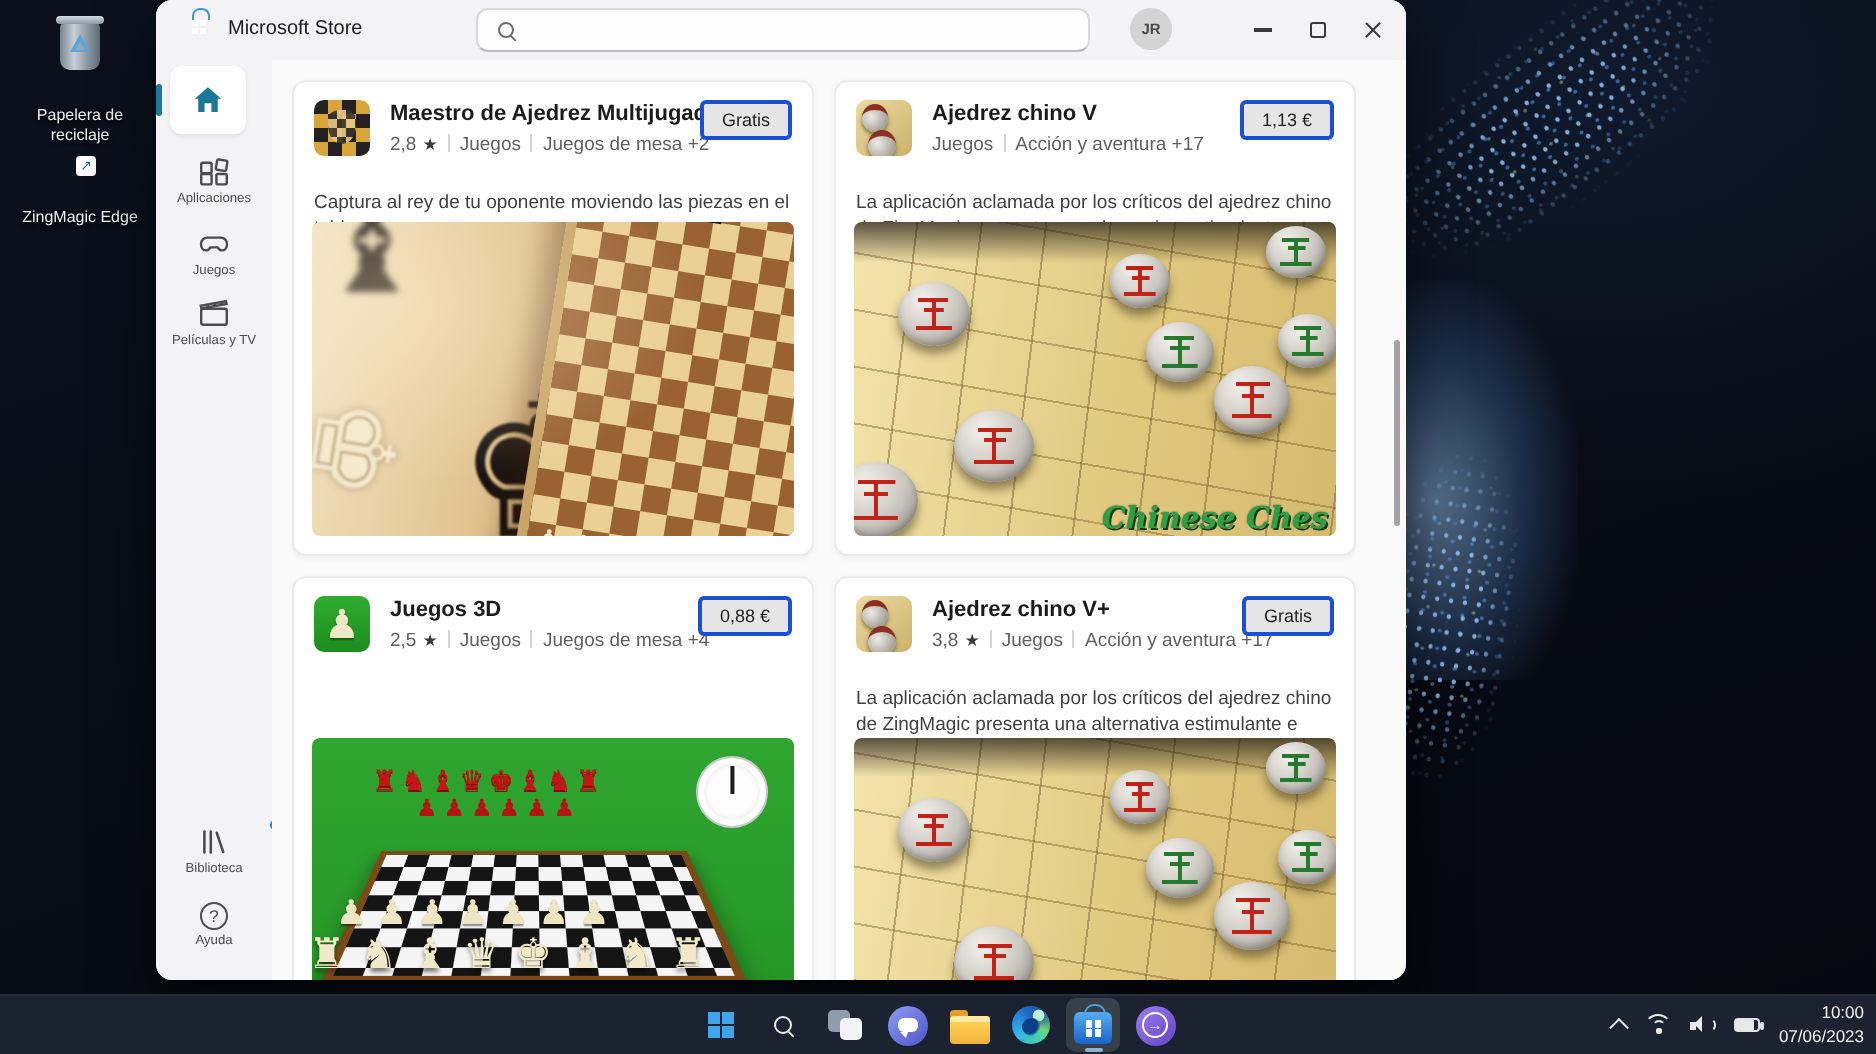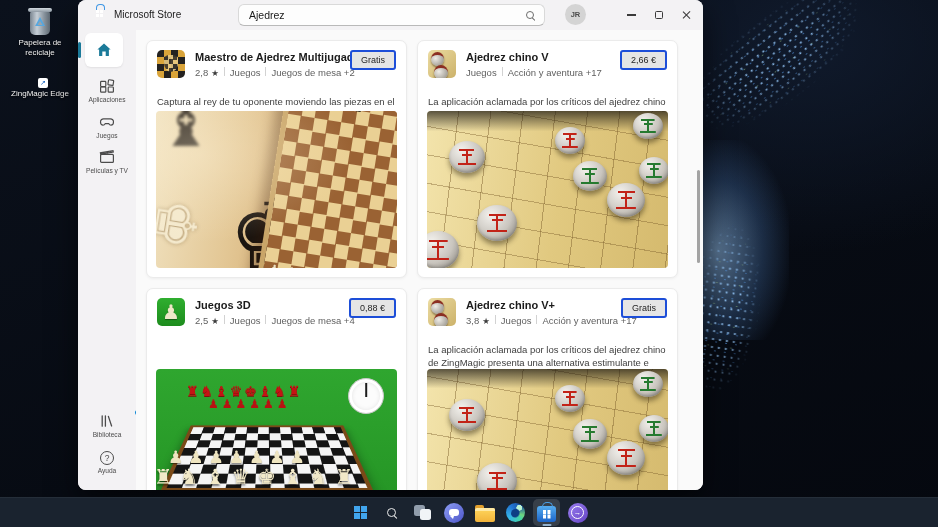--- a/index.html
+++ b/index.html
@@ -19,21 +19,21 @@
   .speck.arm { left:688px; top:28px; width:270px; height:120px; transform:rotate(-38deg); transform-origin:20% 80%;
     -webkit-mask-image: radial-gradient(ellipse 50% 48% at 45% 55%, #000 30%, transparent 75%);
             mask-image: radial-gradient(ellipse 50% 48% at 45% 55%, #000 30%, transparent 75%); }
   .speck.tail { left:690px; top:210px; width:90px; height:240px; transform:rotate(8deg);
     -webkit-mask-image: radial-gradient(ellipse 52% 46% at 34% 42%, #000 35%, transparent 78%);
             mask-image: radial-gradient(ellipse 52% 46% at 34% 42%, #000 35%, transparent 78%); }
   .plume-core { position:absolute; left:694px; top:140px; width:95px; height:200px;
     background: radial-gradient(ellipse at 25% 55%, rgba(150,195,240,.55) 0%, rgba(80,130,195,.28) 45%, transparent 75%); }
 
   
-  .dicon { position:absolute; width:70px; display:flex; flex-direction:column; align-items:center; gap:3px; cursor:default; }
+  .dicon { position:absolute; width:70px; display:flex; flex-direction:column; align-items:center; gap:18px; cursor:default; }
   .dicon .dlabel { font-size:8px; color:#f2f2f2; text-align:center; line-height:1.25; text-shadow:0 1px 2px rgba(0,0,0,.9); }
   .bin { position:relative; width:22px; height:27px; }
   .bin .body { position:absolute; left:1px; right:1px; top:3px; bottom:0; border-radius:3px 3px 5px 5px;
     background: linear-gradient(90deg,#79848f,#c6cfd7 35%,#8a959f 70%,#5f6a74); }
   .bin .lid { position:absolute; left:-1px; right:-1px; top:0; height:4px; border-radius:2px;
     background: linear-gradient(#d4dbe1,#8d98a2); }
   .bin .recy  { position:absolute; left:6px; top:9px; width:10px; height:9px; clip-path:polygon(50% 0,100% 100%,0 100%); background:#57a7df; }
   .bin .recy2 { position:absolute; left:8.5px; top:13px; width:5px; height:4px; clip-path:polygon(50% 0,100% 100%,0 100%); background:#9aa5ae; }
   .edge-logo { position:relative; border-radius:50%;
     background: radial-gradient(circle at 70% 25%, #bdf3d2 0 14%, transparent 16%),
@@ -240,21 +240,20 @@
     <span class="dlabel">ZingMagic Edge</span>
   </div>
 
   <div class="win">
     <div class="titlebar">
       <span class="tb-applogo">
         <span class="store-sm"><span class="grid4"></span></span>
       </span>
       <span class="tb-title">Microsoft Store</span>
       <div class="searchbox">
-        <span class="sval">Ajedrez</span>
         <span class="mag"></span>
       </div>
       <div class="avatar">JR</div>
       <div class="wcs">
         <button class="wc">
             <span class="min"></span>
           </button>
         <button class="wc">
             <span class="max"></span>
           </button>
@@ -341,21 +340,21 @@
       </article>
 
       <article class="card row1" style="left:281px; top:10px;">
         <span class="tile tile-chino"></span>
         <h3>Ajedrez chino V</h3>
         <div class="meta">
           <span>Juegos</span>
           <i class="vsep"></i>
             <span>Acción y aventura +17</span>
         </div>
-        <button class="pricepill">2,66 €</button>
+        <button class="pricepill">1,13 €</button>
         <p class="desc">La aplicación aclamada por los críticos del ajedrez chino de ZingMagic presenta una alternativa estimulante e interesante al ajedrez occidental.</p>
         <div class="shot shot2">
           <span class="xq r" style="left:22px; top:30px; width:36px; height:32px;">
               <span class="mk"></span>
             </span>
           <span class="xq r" style="left:128px; top:16px; width:30px; height:27px;">
               <span class="mk"></span>
             </span>
           <span class="xq g" style="left:206px; top:2px; width:30px; height:26px;">
               <span class="mk"></span>
@@ -368,20 +367,21 @@
             </span>
           <span class="xq r" style="left:180px; top:72px; width:38px; height:34px;">
               <span class="mk"></span>
             </span>
           <span class="xq r" style="left:50px; top:94px; width:40px; height:36px;">
               <span class="mk"></span>
             </span>
           <span class="xq r" style="left:-10px; top:120px; width:42px; height:38px;">
               <span class="mk"></span>
             </span>
+          <span class="caption">Chinese Ches</span>
         </div>
       </article>
 
       <article class="card row2" style="left:10px; top:258px;">
         <span class="tile tile-3d">
             <span class="pawn">♟</span>
           </span>
         <h3>Juegos 3D</h3>
         <div class="meta">
           <span><span>2,5</span><span class="star">★</span></span>
@@ -469,15 +469,31 @@
             <span class="grid4"></span>
           </span>
         <span class="underline"></span>
       </button>
       <button class="tbi">
         <span class="purple-app">
             <span class="ring">→</span>
           </span>
       </button>
     </div>
+    <div class="tray">
+      <span class="chev"></span>
+      <span class="wifi">
+          <i class="a1"></i>
+          <i class="a2"></i>
+          <i class="dot"></i>
+        </span>
+      <span class="vol">
+          <i></i>
+        </span>
+      <span class="batt"></span>
+      <div class="clockblk">
+        <div>10:00</div>
+        <div>07/06/2023</div>
+      </div>
+    </div>
   </div>
 
 </div>
 
 </body></html>

